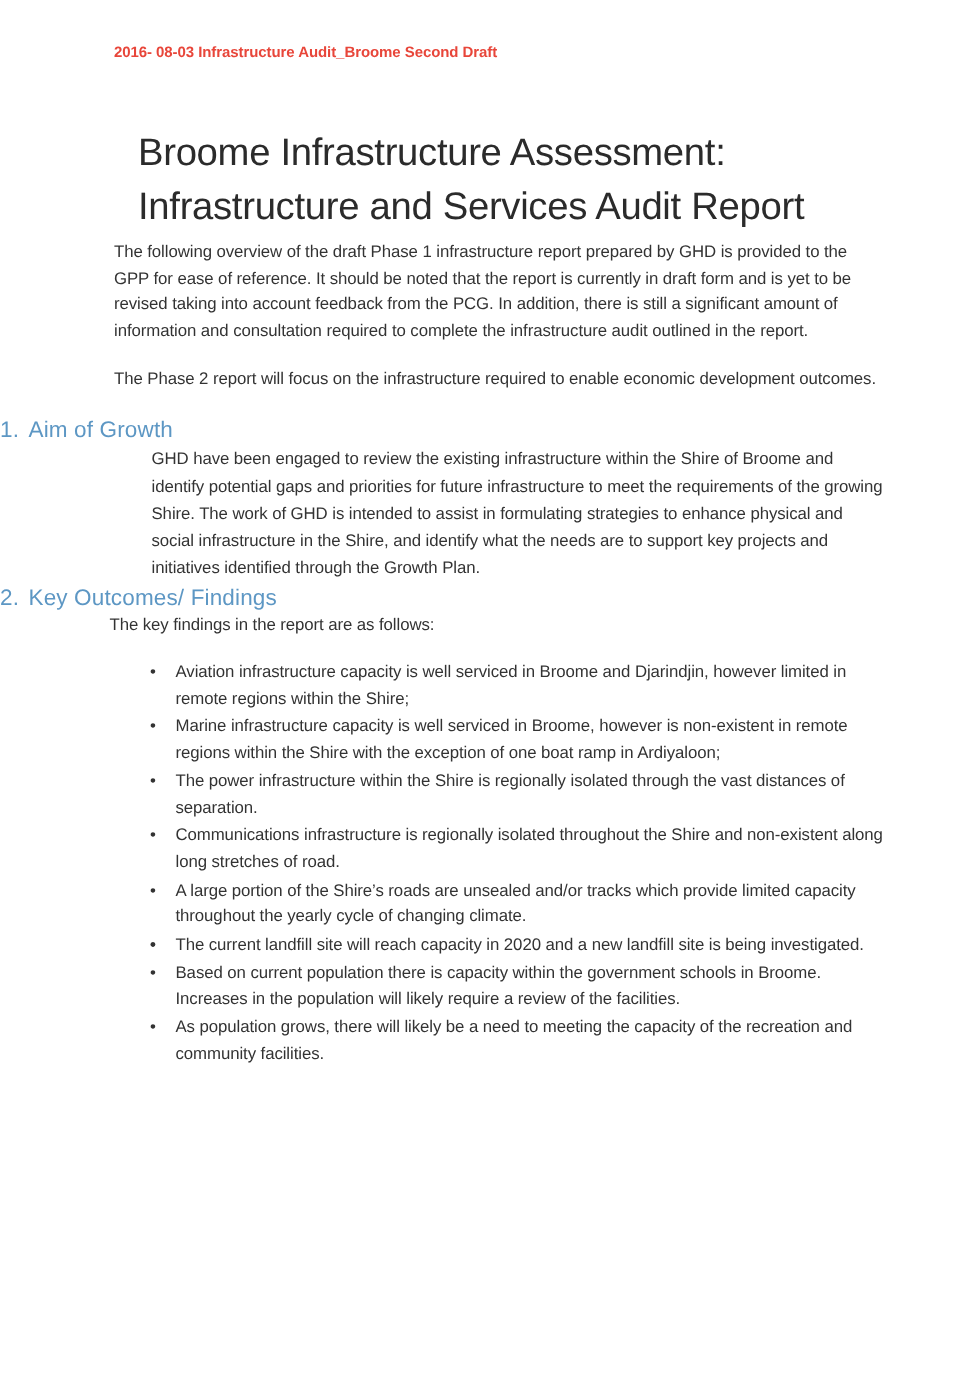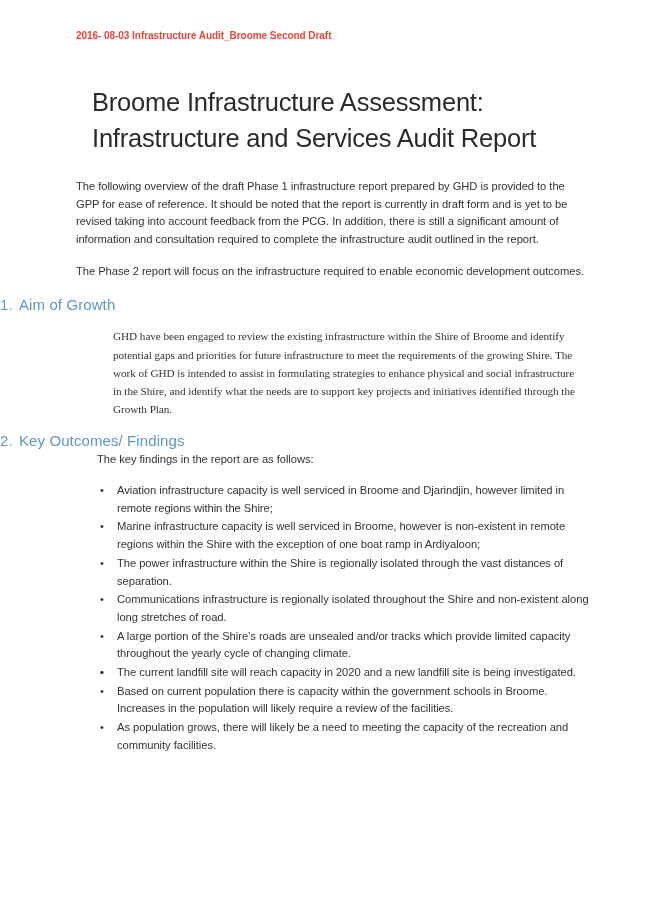--- a/index.html
+++ b/index.html
@@ -52,21 +52,21 @@
     line-height: 1.42;
     letter-spacing: -0.2px;
     margin: 16px;
   }
   .doc-title .line {
     display: block;
   }
   .content {
     position: absolute;
     left: 0;
-    top: 178px;
+    top: 160px;
     width: 653px;
   }
   p.intro {
     margin: 0 0 14px 0;
     padding: 0 62px 0 76px;
     color: #333333;
     font-size: 11.2px;
     line-height: 1.58;
     letter-spacing: -0.05px;
     text-align: left;
@@ -82,31 +82,30 @@
     display: flex;
     align-items: baseline;
   }
   .heading-1 { padding-left: 96px; padding-top: 14px; padding-bottom: 16px; }
   .heading-2 { padding-left: 96px; padding-top: 22px; padding-bottom: 20px; }
   h2.section-heading .num {
     display: inline-block;
     min-width: 19px;
   }
   p.body-indent {
-    margin: 12px;
+    margin: 0;
     padding: 0 62px 0 101px;
     color: #333333;
     font-size: 11.2px;
     line-height: 1.62;
     letter-spacing: -0.05px;
-    font-family: Liberation Serif, serif;
   }
   p.lead-in {
     margin: 0 0 13px 0;
-    padding: 0 62px 0 97px;
+    padding: 0 62px 0 73px;
     color: #333333;
     font-size: 11.2px;
     line-height: 1.6;
     letter-spacing: -0.05px;
   }
   ul.findings {
     margin: 0;
     padding: 0;
     list-style: none;
   }

